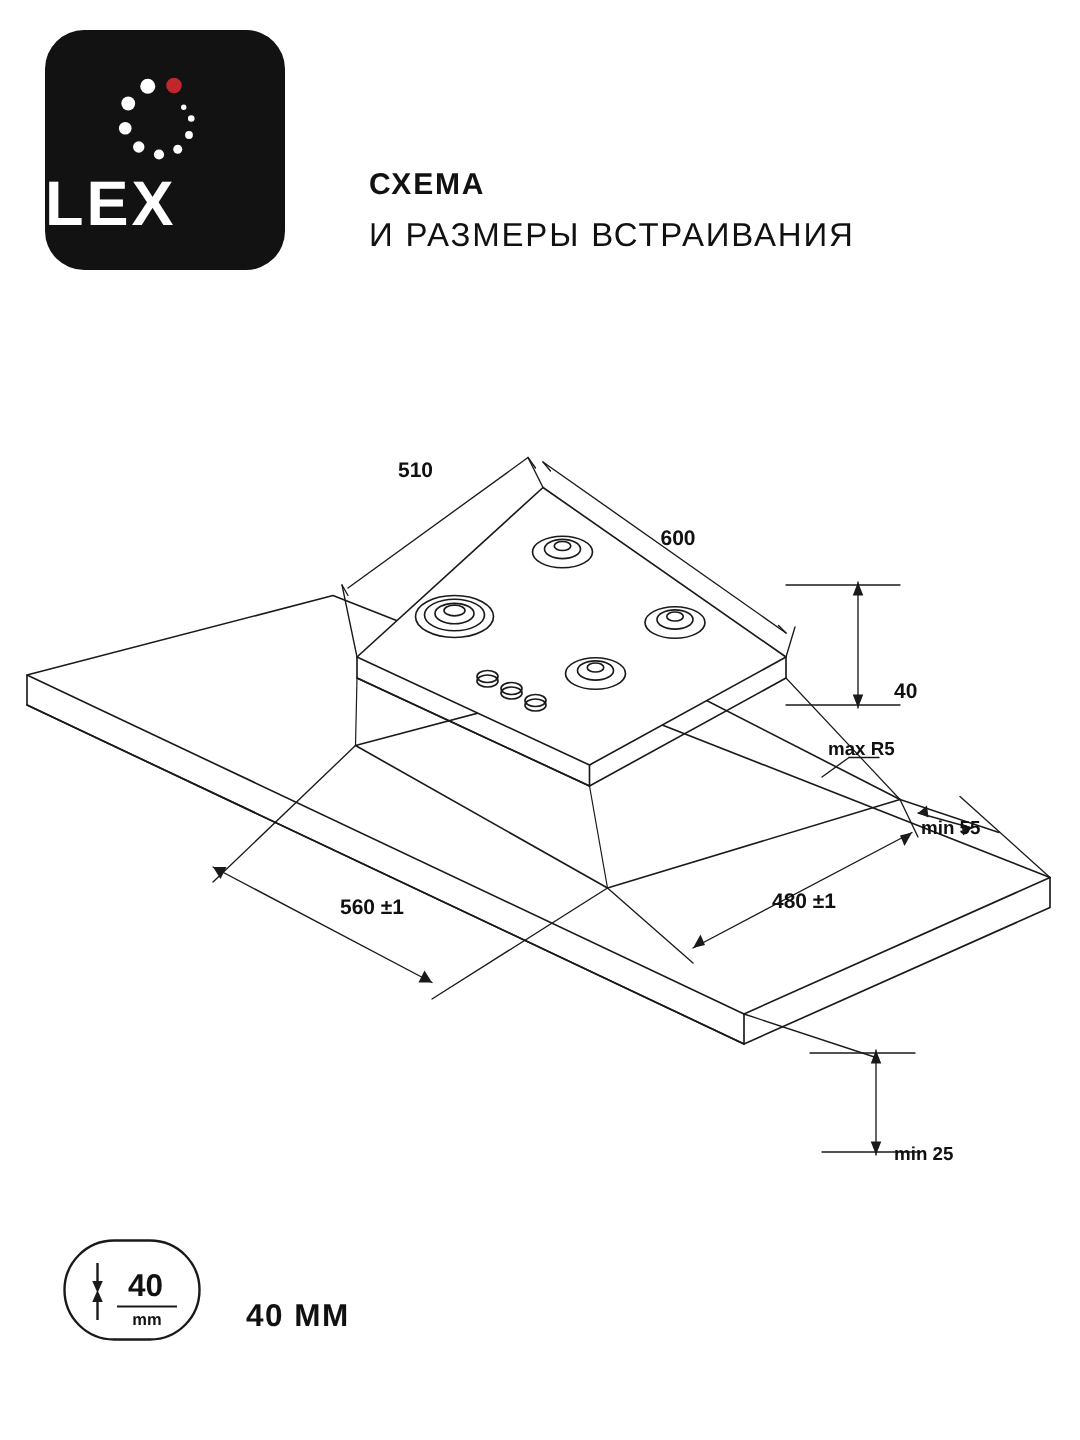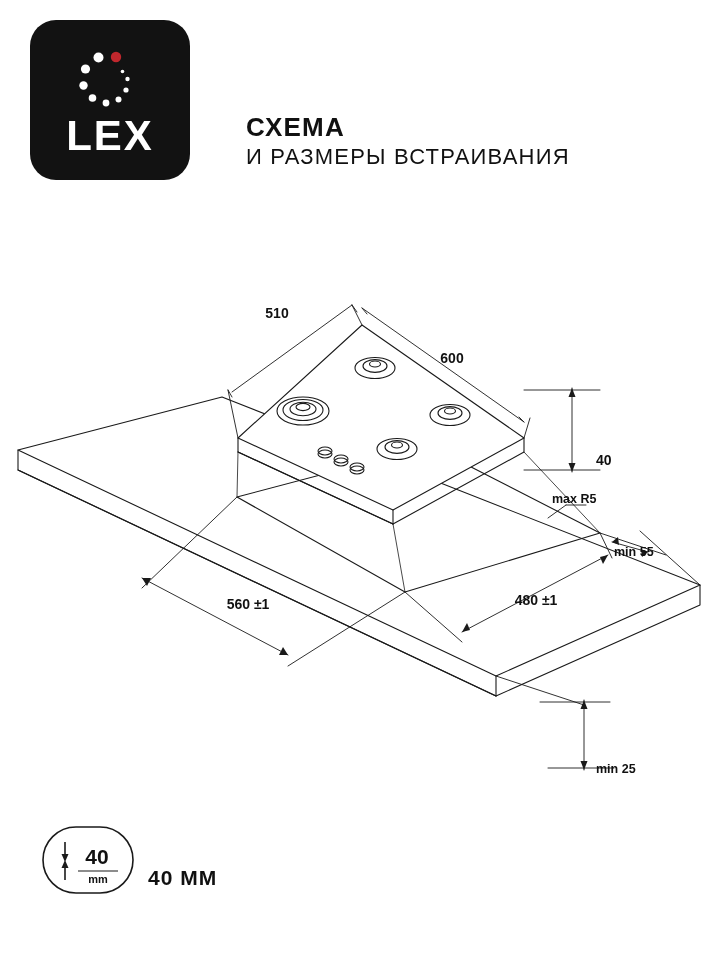--- a/index.html
+++ b/index.html
@@ -38,32 +38,31 @@
     left: 42px;
     top: 26px;
     width: 64px;
     height: 64px;
   }
   .logo-text {
     position: absolute;
     left: 0;
     top: 92px;
     width: 160px;
-    text-align: center;
     color: #ffffff;
     font-size: 42px;
     letter-spacing: 2px;
     font-weight: 700;
     font-family: "Liberation Sans", sans-serif;
   }
   .header-title {
     position: absolute;
     left: 246px;
     top: 112px;
-    font-size: 26px;
+    font-size: 20px;
     font-weight: 700;
     letter-spacing: 1.2px;
     color: #111111;
   }
   .header-subtitle {
     position: absolute;
     left: 246px;
     top: 144px;
     font-size: 22px;
     font-weight: 400;
@@ -100,21 +99,21 @@
     position: absolute;
     left: 148px;
     top: 24px;
     font-size: 20px;
     letter-spacing: 1px;
     color: #111111;
     font-weight: 400;
   }
   .footer-line2 {
     position: absolute;
-    left: 148px;
+    left: 164px;
     top: 56px;
     font-size: 21px;
     letter-spacing: 1px;
     color: #111111;
     font-weight: 700;
   }
 
   .dim-text {
     font-family: "Liberation Sans", sans-serif;
     fill: #111111;

